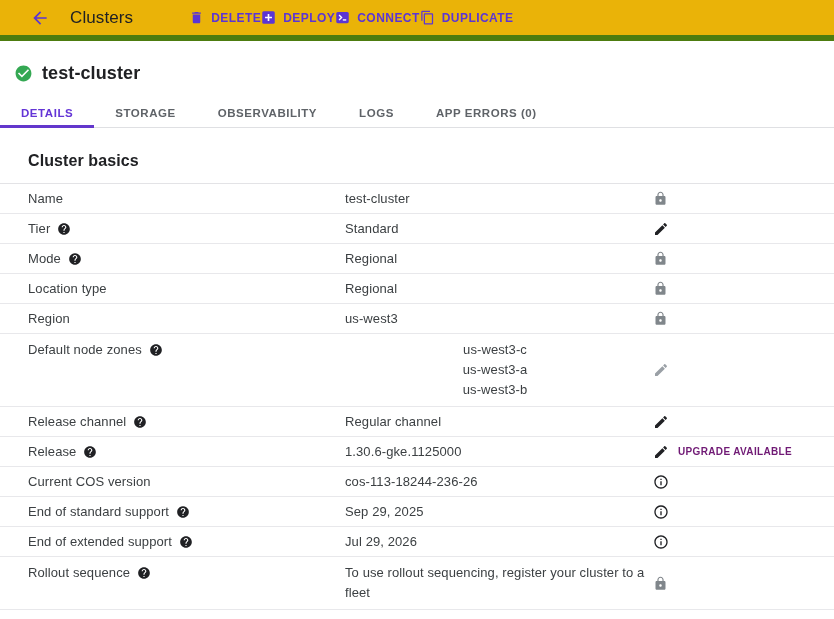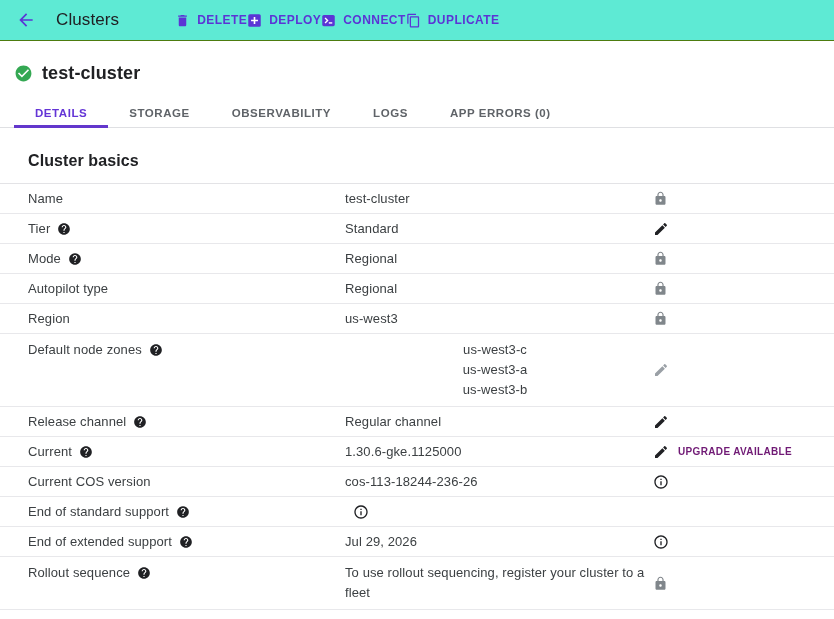--- a/index.html
+++ b/index.html
@@ -2,21 +2,21 @@
 <html><head>
 <meta charset="utf-8">
 <style>
   * { box-sizing: border-box; margin: 0; padding: 0; }
   html, body { width: 834px; height: 619px; background: #fff; overflow: hidden; }
   body { font-family: "Liberation Sans", sans-serif; color: #3c4043; }
 
   
   .topbar {
     height: 41px; display: flex; align-items: center;
-    border-bottom: 1px solid #4d7c0f; padding-left: 10px; background: #5eead4;
+    border-bottom: 6px solid #4d7c0f; padding-left: 24px; background: #eab308;
   }
   .back-btn {
     width: 32px; height: 32px; display: flex; align-items: center; justify-content: center;
     cursor: pointer; border: none; background: transparent;
   }
   .topbar-title {
     font-size: 17px; font-weight: 500; color: #202124; margin-left: 14px; letter-spacing: 0.1px;
   }
   .actions { display: flex; align-items: center; margin-left: 56px; }
   .action-btn {
@@ -27,21 +27,21 @@
 
   
   .cluster-head {
     display: flex; align-items: center; gap: 9px; padding: 22px 0 14px 14px;
   }
   .cluster-name { font-size: 18px; font-weight: 600; color: #202124; letter-spacing: 0.1px; }
 
   
   .tabs {
     display: flex; align-items: stretch; height: 30px;
-    border-bottom: 1px solid #dfe0e3; padding-left: 14px;
+    border-bottom: 1px solid #dfe0e3; padding-left: 0;
   }
   .tab {
     display: flex; align-items: center; justify-content: center;
     padding: 0 21px; font-size: 11.5px; font-weight: 700; letter-spacing: 0.55px;
     color: #5f6368; cursor: pointer; position: relative; border: none; background: transparent;
     font-family: "Liberation Sans", sans-serif;
   }
   .tab.active { color: #6435d6; }
   .tab.active::after {
     content: ""; position: absolute; left: 0; right: 0; bottom: -1px; height: 3px;
@@ -201,21 +201,21 @@
       <span style="display:inline-flex">
         <svg width="15" height="15" viewBox="0 0 24 24">
             <path fill="#80868b" d="M18 8h-1V6c0-2.76-2.24-5-5-5S7 3.24 7 6v2H6c-1.1 0-2 .9-2 2v10c0 1.1.9 2 2 2h12c1.1 0 2-.9 2-2V10c0-1.1-.9-2-2-2zm-6 9c-1.1 0-2-.9-2-2s.9-2 2-2 2 .9 2 2-.9 2-2 2zm3.1-9H8.9V6c0-1.71 1.39-3.1 3.1-3.1 1.71 0 3.1 1.39 3.1 3.1v2z"></path>
           </svg>
       </span>
     </div>
   </div>
 
   <div class="row">
     <div class="cell-label">
-      <span>Autopilot type</span>
+      <span>Location type</span>
     </div>
     <div class="cell-value">Regional</div>
     <div class="cell-icon">
       <span style="display:inline-flex">
         <svg width="15" height="15" viewBox="0 0 24 24">
             <path fill="#80868b" d="M18 8h-1V6c0-2.76-2.24-5-5-5S7 3.24 7 6v2H6c-1.1 0-2 .9-2 2v10c0 1.1.9 2 2 2h12c1.1 0 2-.9 2-2V10c0-1.1-.9-2-2-2zm-6 9c-1.1 0-2-.9-2-2s.9-2 2-2 2 .9 2 2-.9 2-2 2zm3.1-9H8.9V6c0-1.71 1.39-3.1 3.1-3.1 1.71 0 3.1 1.39 3.1 3.1v2z"></path>
           </svg>
       </span>
     </div>
   </div>
@@ -271,21 +271,21 @@
       <button class="icon-btn">
         <svg width="16" height="16" viewBox="0 0 24 24">
             <path fill="#202124" d="M3 17.25V21h3.75L17.81 9.94l-3.75-3.75L3 17.25zM20.71 7.04c.39-.39.39-1.02 0-1.41l-2.34-2.34c-.39-.39-1.02-.39-1.41 0l-1.83 1.83 3.75 3.75 1.83-1.83z"></path>
           </svg>
       </button>
     </div>
   </div>
 
   <div class="row">
     <div class="cell-label">
-      <span>Current</span>
+      <span>Release</span>
       <span class="help">
         <svg width="14" height="14" viewBox="0 0 24 24">
             <path fill="#202124" d="M12 2C6.48 2 2 6.48 2 12s4.48 10 10 10 10-4.48 10-10S17.52 2 12 2zm1 17h-2v-2h2v2zm2.07-7.75l-.9.92C13.45 12.9 13 13.5 13 15h-2v-.5c0-1.1.45-2.1 1.17-2.83l1.24-1.26c.37-.36.59-.86.59-1.41 0-1.1-.9-2-2-2s-2 .9-2 2H8c0-2.21 1.79-4 4-4s4 1.79 4 4c0 .88-.36 1.68-.93 2.25z"></path>
           </svg>
       </span>
     </div>
     <div class="cell-value">1.30.6-gke.1125000</div>
     <div class="cell-icon">
       <button class="icon-btn">
         <svg width="16" height="16" viewBox="0 0 24 24">
@@ -312,20 +312,21 @@
 
   <div class="row">
     <div class="cell-label">
       <span>End of standard support</span>
       <span class="help">
         <svg width="14" height="14" viewBox="0 0 24 24">
             <path fill="#202124" d="M12 2C6.48 2 2 6.48 2 12s4.48 10 10 10 10-4.48 10-10S17.52 2 12 2zm1 17h-2v-2h2v2zm2.07-7.75l-.9.92C13.45 12.9 13 13.5 13 15h-2v-.5c0-1.1.45-2.1 1.17-2.83l1.24-1.26c.37-.36.59-.86.59-1.41 0-1.1-.9-2-2-2s-2 .9-2 2H8c0-2.21 1.79-4 4-4s4 1.79 4 4c0 .88-.36 1.68-.93 2.25z"></path>
           </svg>
       </span>
     </div>
+    <div class="cell-value">Sep 29, 2025</div>
     <div class="cell-icon">
       <span style="display:inline-flex">
         <svg width="16" height="16" viewBox="0 0 24 24">
             <path fill="#202124" d="M11 7h2v2h-2zm0 4h2v6h-2zm1-9C6.48 2 2 6.48 2 12s4.48 10 10 10 10-4.48 10-10S17.52 2 12 2zm0 18c-4.41 0-8-3.59-8-8s3.59-8 8-8 8 3.59 8 8-3.59 8-8 8z"></path>
           </svg>
       </span>
     </div>
   </div>
 
   <div class="row">

